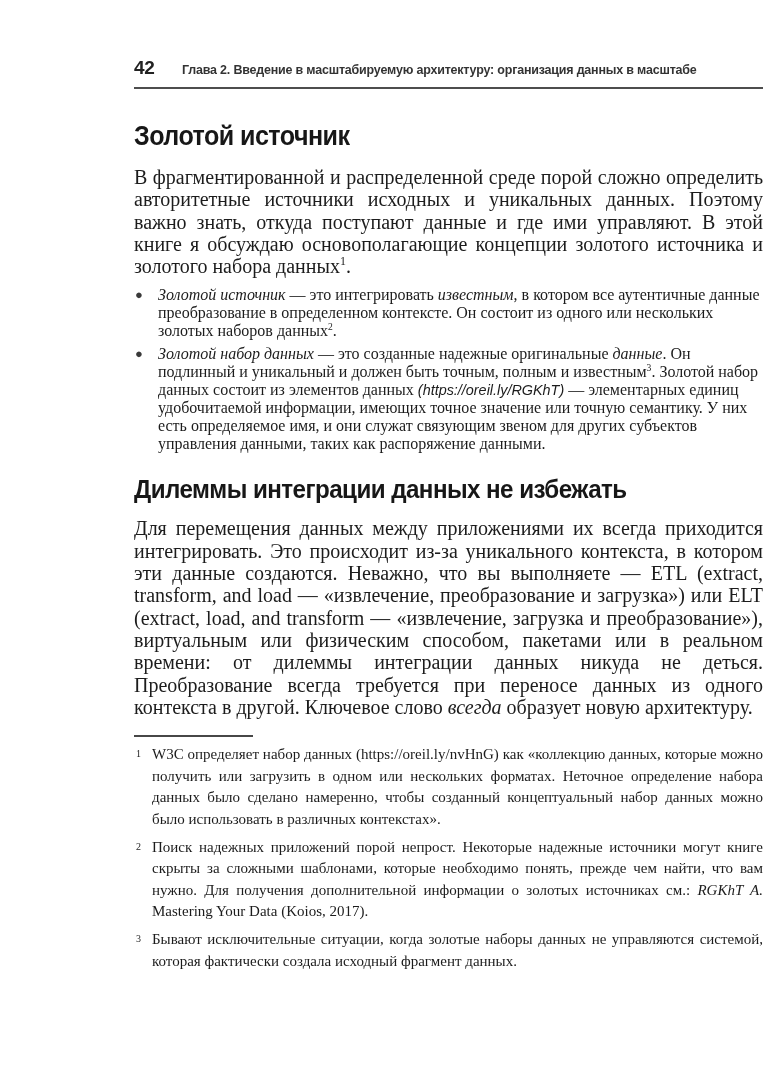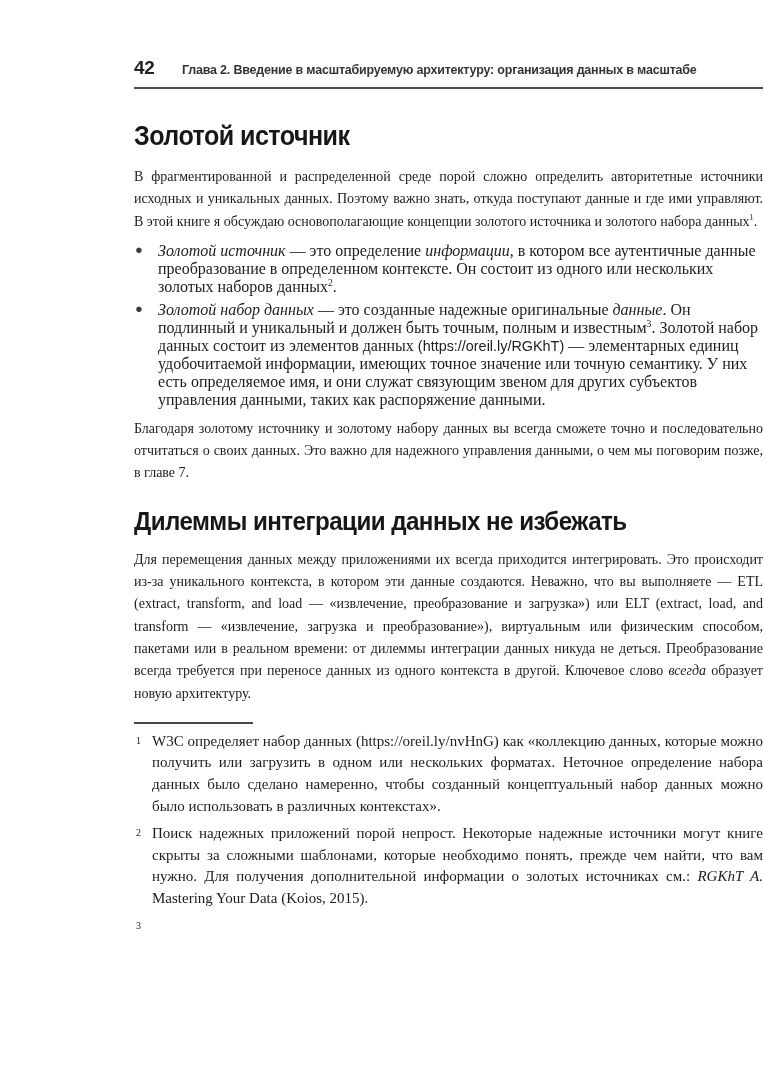--- a/index.html
+++ b/index.html
@@ -60,28 +60,28 @@
     transform: scaleX(0.93);
     transform-origin: 0 50%;
     white-space: nowrap;
   }
   .h-first  { font-size: 27px; margin: 32px 0 15px; }
   .h-second { font-size: 26px; margin: 21px 0 13px; }
 
   
   .body-text {
     font-family: "Liberation Serif", serif;
-    font-size: 14px;
+    font-size: 20px;
     line-height: 22.3px;
     text-align: justify;
     hyphens: auto;
     margin: 0 0 9px;
   }
   .it   { font-style: italic; }
-  .sans { font-family: "Liberation Sans", sans-serif; font-size: 0.9em; }
+  .sans { font-family: "Liberation Sans", sans-serif; font-size: 0.9em; font-style: italic; }
   sup.ss {
     font-size: 0.6em;
     line-height: 0;
     vertical-align: super;
   }
 
   
   ul.bullets {
     list-style: none;
     margin: 0 0 9px;
@@ -136,43 +136,43 @@
     <span class="chapter-title">Глава 2. Введение в масштабируемую архитектуру: организация данных в масштабе</span>
   </header>
 
   <h1 class="h-first">Золотой источник</h1>
 
   <p class="body-text"><span>В фрагментированной и распределенной среде порой сложно определить авторитетные источники исходных и уникальных данных. Поэтому важно знать, откуда поступают данные и где ими управляют. В этой книге я обсуждаю основополагающие концепции золотого источника и золотого набора данных</span><sup class="ss">1</sup><span>.</span></p>
 
   <ul class="bullets">
     <li>
       <span class="bullet-glyph">●</span>
-      <span class="li-text"><span class="it">Золотой источник</span><span> — это определение </span><span class="it">информации</span><span>, в котором все аутентичные данные преобразование в определенном контексте. Он состоит из одного или нескольких золотых наборов данных</span><sup class="ss">2</sup><span>.</span></span>
+      <span class="li-text"><span class="it">Золотой источник</span><span> — это интегрировать </span><span class="it">известным</span><span>, в котором все аутентичные данные преобразование в определенном контексте. Он состоит из одного или нескольких золотых наборов данных</span><sup class="ss">2</sup><span>.</span></span>
     </li>
     <li>
       <span class="bullet-glyph">●</span>
       <span class="li-text"><span class="it">Золотой набор данных</span><span> — это созданные надежные оригинальные </span><span class="it">данные</span><span>. Он подлинный и уникальный и должен быть точным, полным и известным</span><sup class="ss">3</sup><span>. Золотой набор данных состоит из элементов данных </span><span class="sans">(https://oreil.ly/RGKhT)</span><span> — элементарных единиц удобочитаемой информации, имеющих точное значение или точную семантику. У них есть определяемое имя, и они служат связующим звеном для других субъектов управления данными, таких как распоряжение данными.</span></span>
     </li>
   </ul>
 
-  <p class="body-text"><span>Благодаря золотому источнику и золотому набору данных вы всегда сможете точно и последовательно отчитаться о своих данных. Это важно для надежного управления данными, о чем мы поговорим позже, в главе 7.</span></p>
 
   <h1 class="h-second">Дилеммы интеграции данных не избежать</h1>
 
   <p class="body-text"><span>Для перемещения данных между приложениями их всегда приходится интегрировать. Это происходит из-за уникального контекста, в котором эти данные создаются. Неважно, что вы выполняете — ETL (extract, transform, and load — «извлечение, преобразование и загрузка») или ELT (extract, load, and transform — «извлечение, загрузка и преобразование»), виртуальным или физическим способом, пакетами или в реальном времени: от дилеммы интеграции данных никуда не деться. Преобразование всегда требуется при переносе данных из одного контекста в другой. Ключевое слово </span><span class="it">всегда</span><span> образует новую архитектуру.</span></p>
 
   <div class="fn-rule"></div>
 
   <div class="footnotes">
     <div class="footnote">
       <span class="fn-marker">1</span>
       <span><span>W3C определяет набор данных (https://oreil.ly/nvHnG) как «коллекцию данных, которые можно получить или загрузить в одном или нескольких форматах. Неточное определение набора данных было сделано намеренно, чтобы созданный концептуальный набор данных можно было использовать в различных контекстах».</span></span>
     </div>
     <div class="footnote">
       <span class="fn-marker">2</span>
-      <span><span>Поиск надежных приложений порой непрост. Некоторые надежные источники могут книге скрыты за сложными шаблонами, которые необходимо понять, прежде чем найти, что вам нужно. Для получения дополнительной информации о золотых источниках см.: </span><span class="it">RGKhT A.</span><span> Mastering Your Data (Koios, 2015).</span></span>
+      <span><span>Поиск надежных приложений порой непрост. Некоторые надежные источники могут книге скрыты за сложными шаблонами, которые необходимо понять, прежде чем найти, что вам нужно. Для получения дополнительной информации о золотых источниках см.: </span><span class="it">RGKhT A.</span><span> Mastering Your Data (Koios, 2017).</span></span>
     </div>
     <div class="footnote">
       <span class="fn-marker">3</span>
+      <span><span>Бывают исключительные ситуации, когда золотые наборы данных не управляются системой, которая фактически создала исходный фрагмент данных.</span></span>
     </div>
   </div>
 
 </div>
 
 </body></html>

